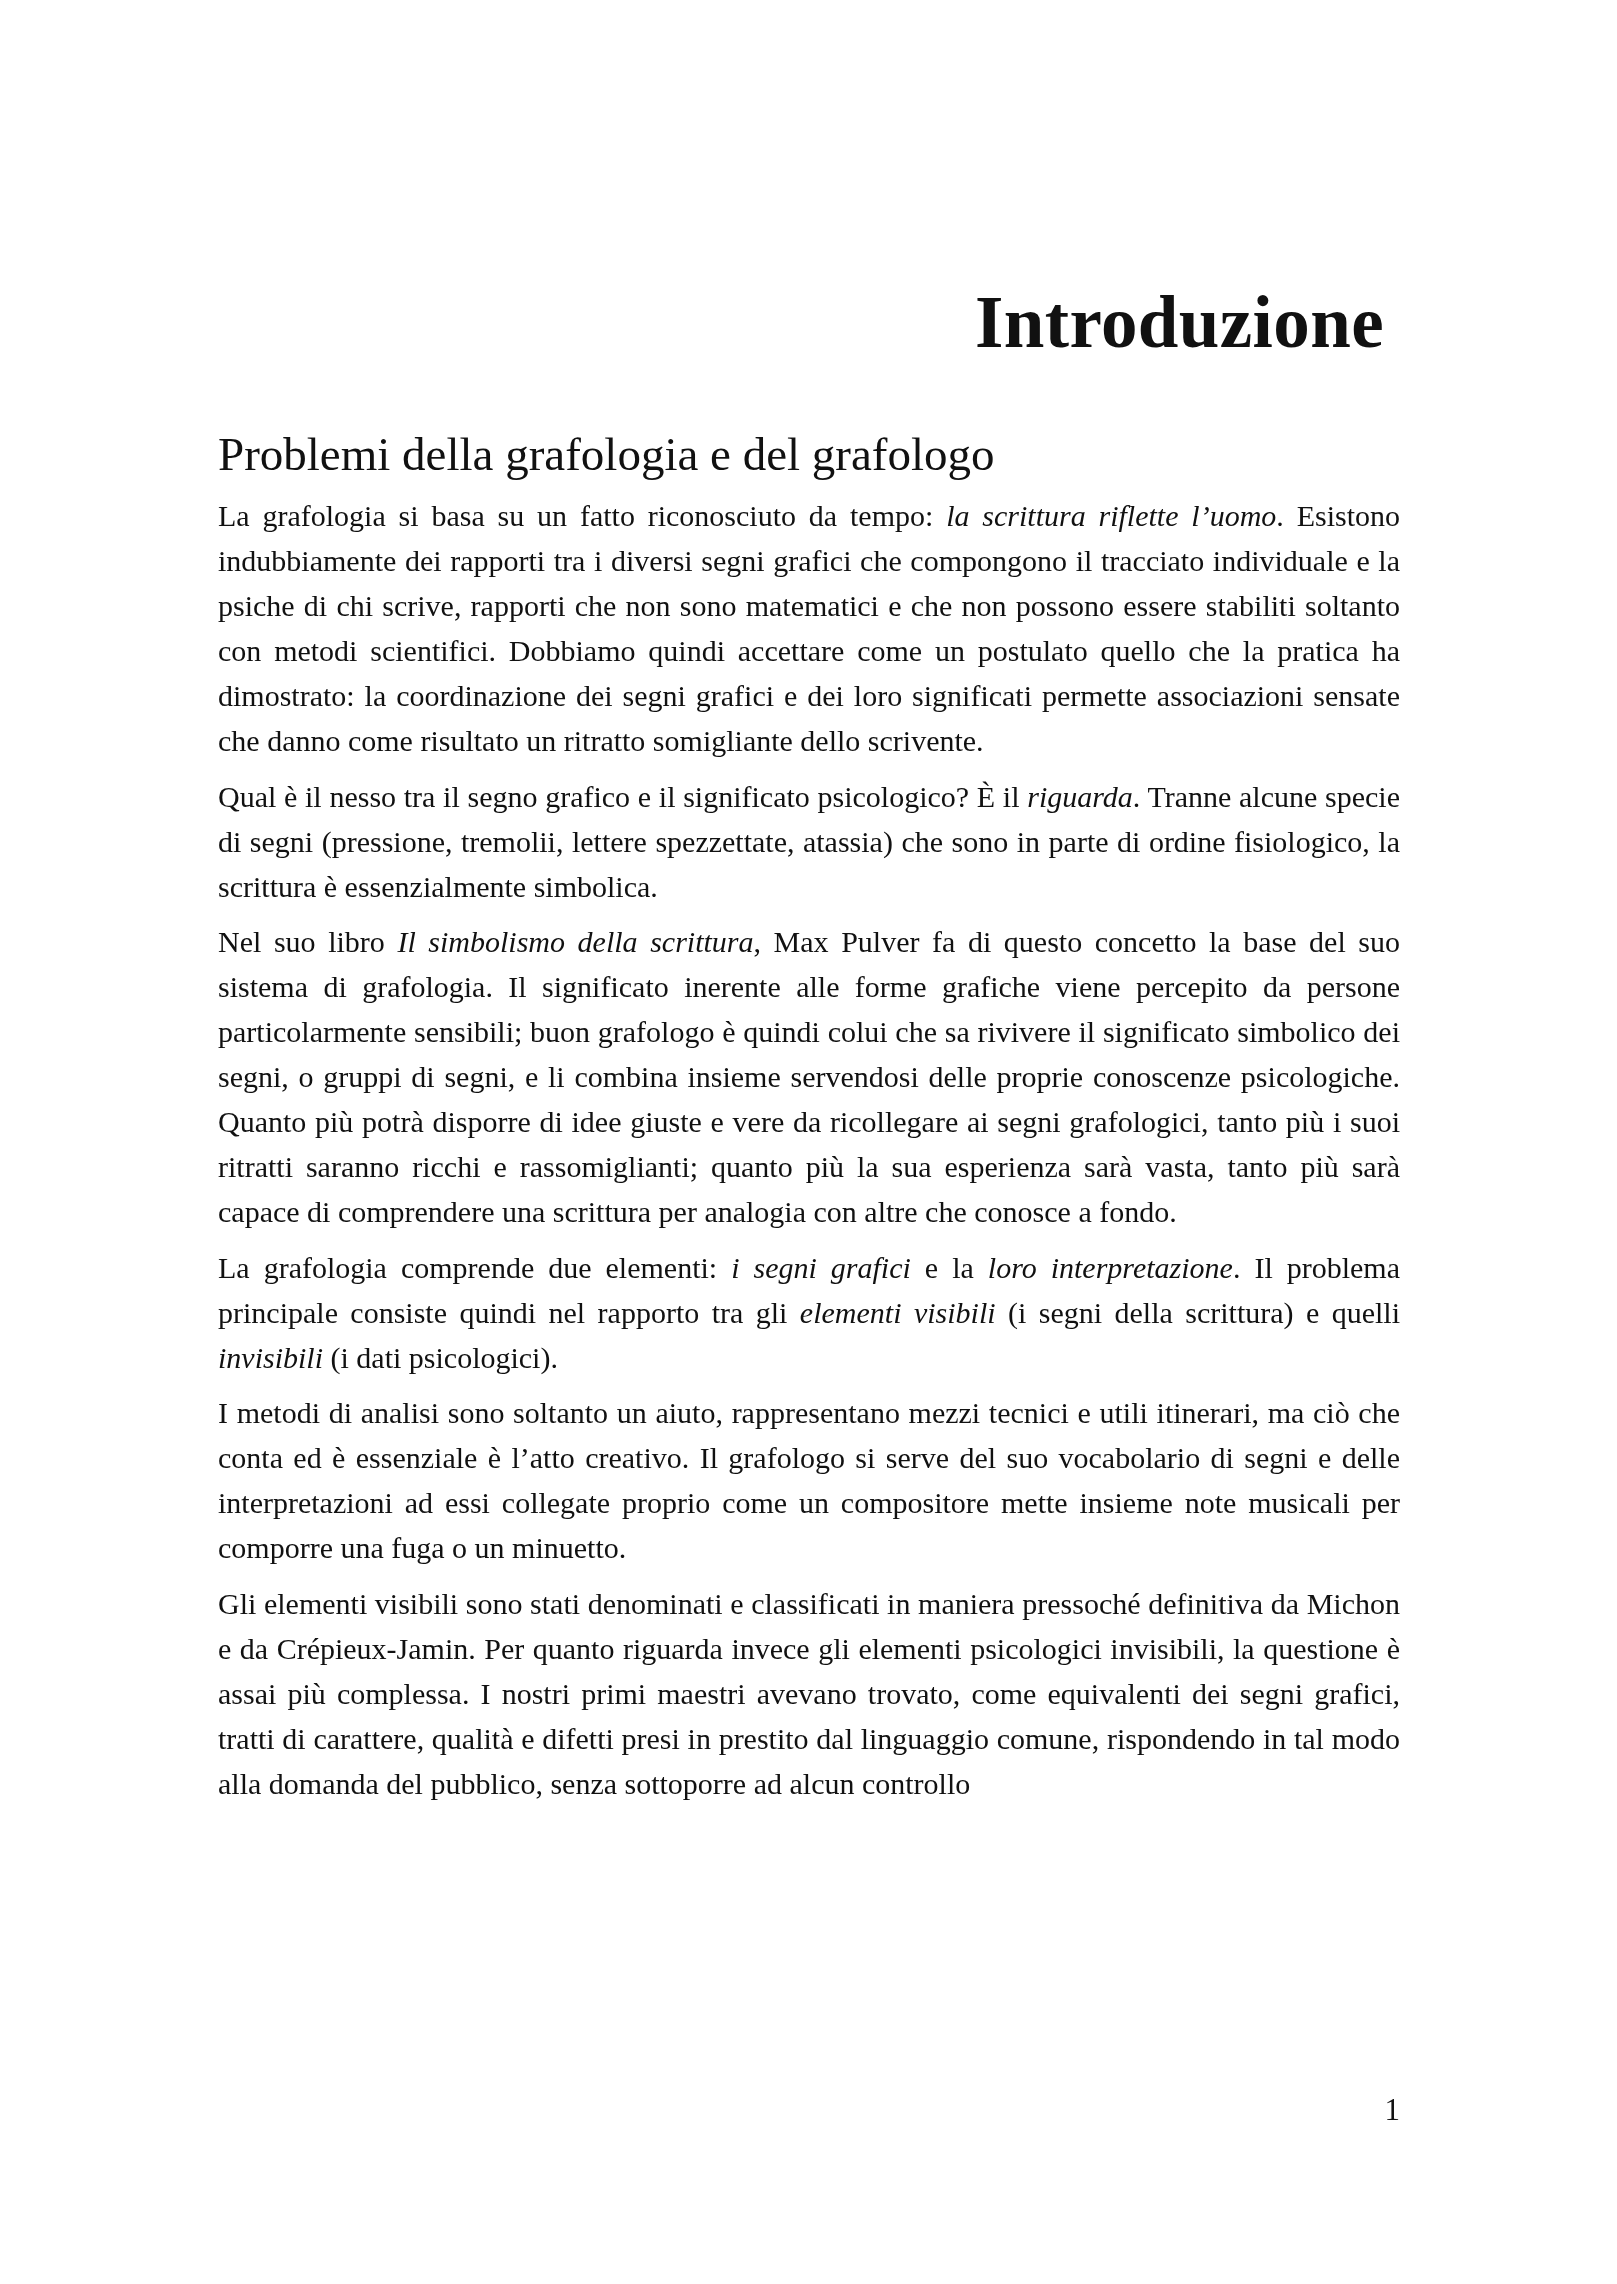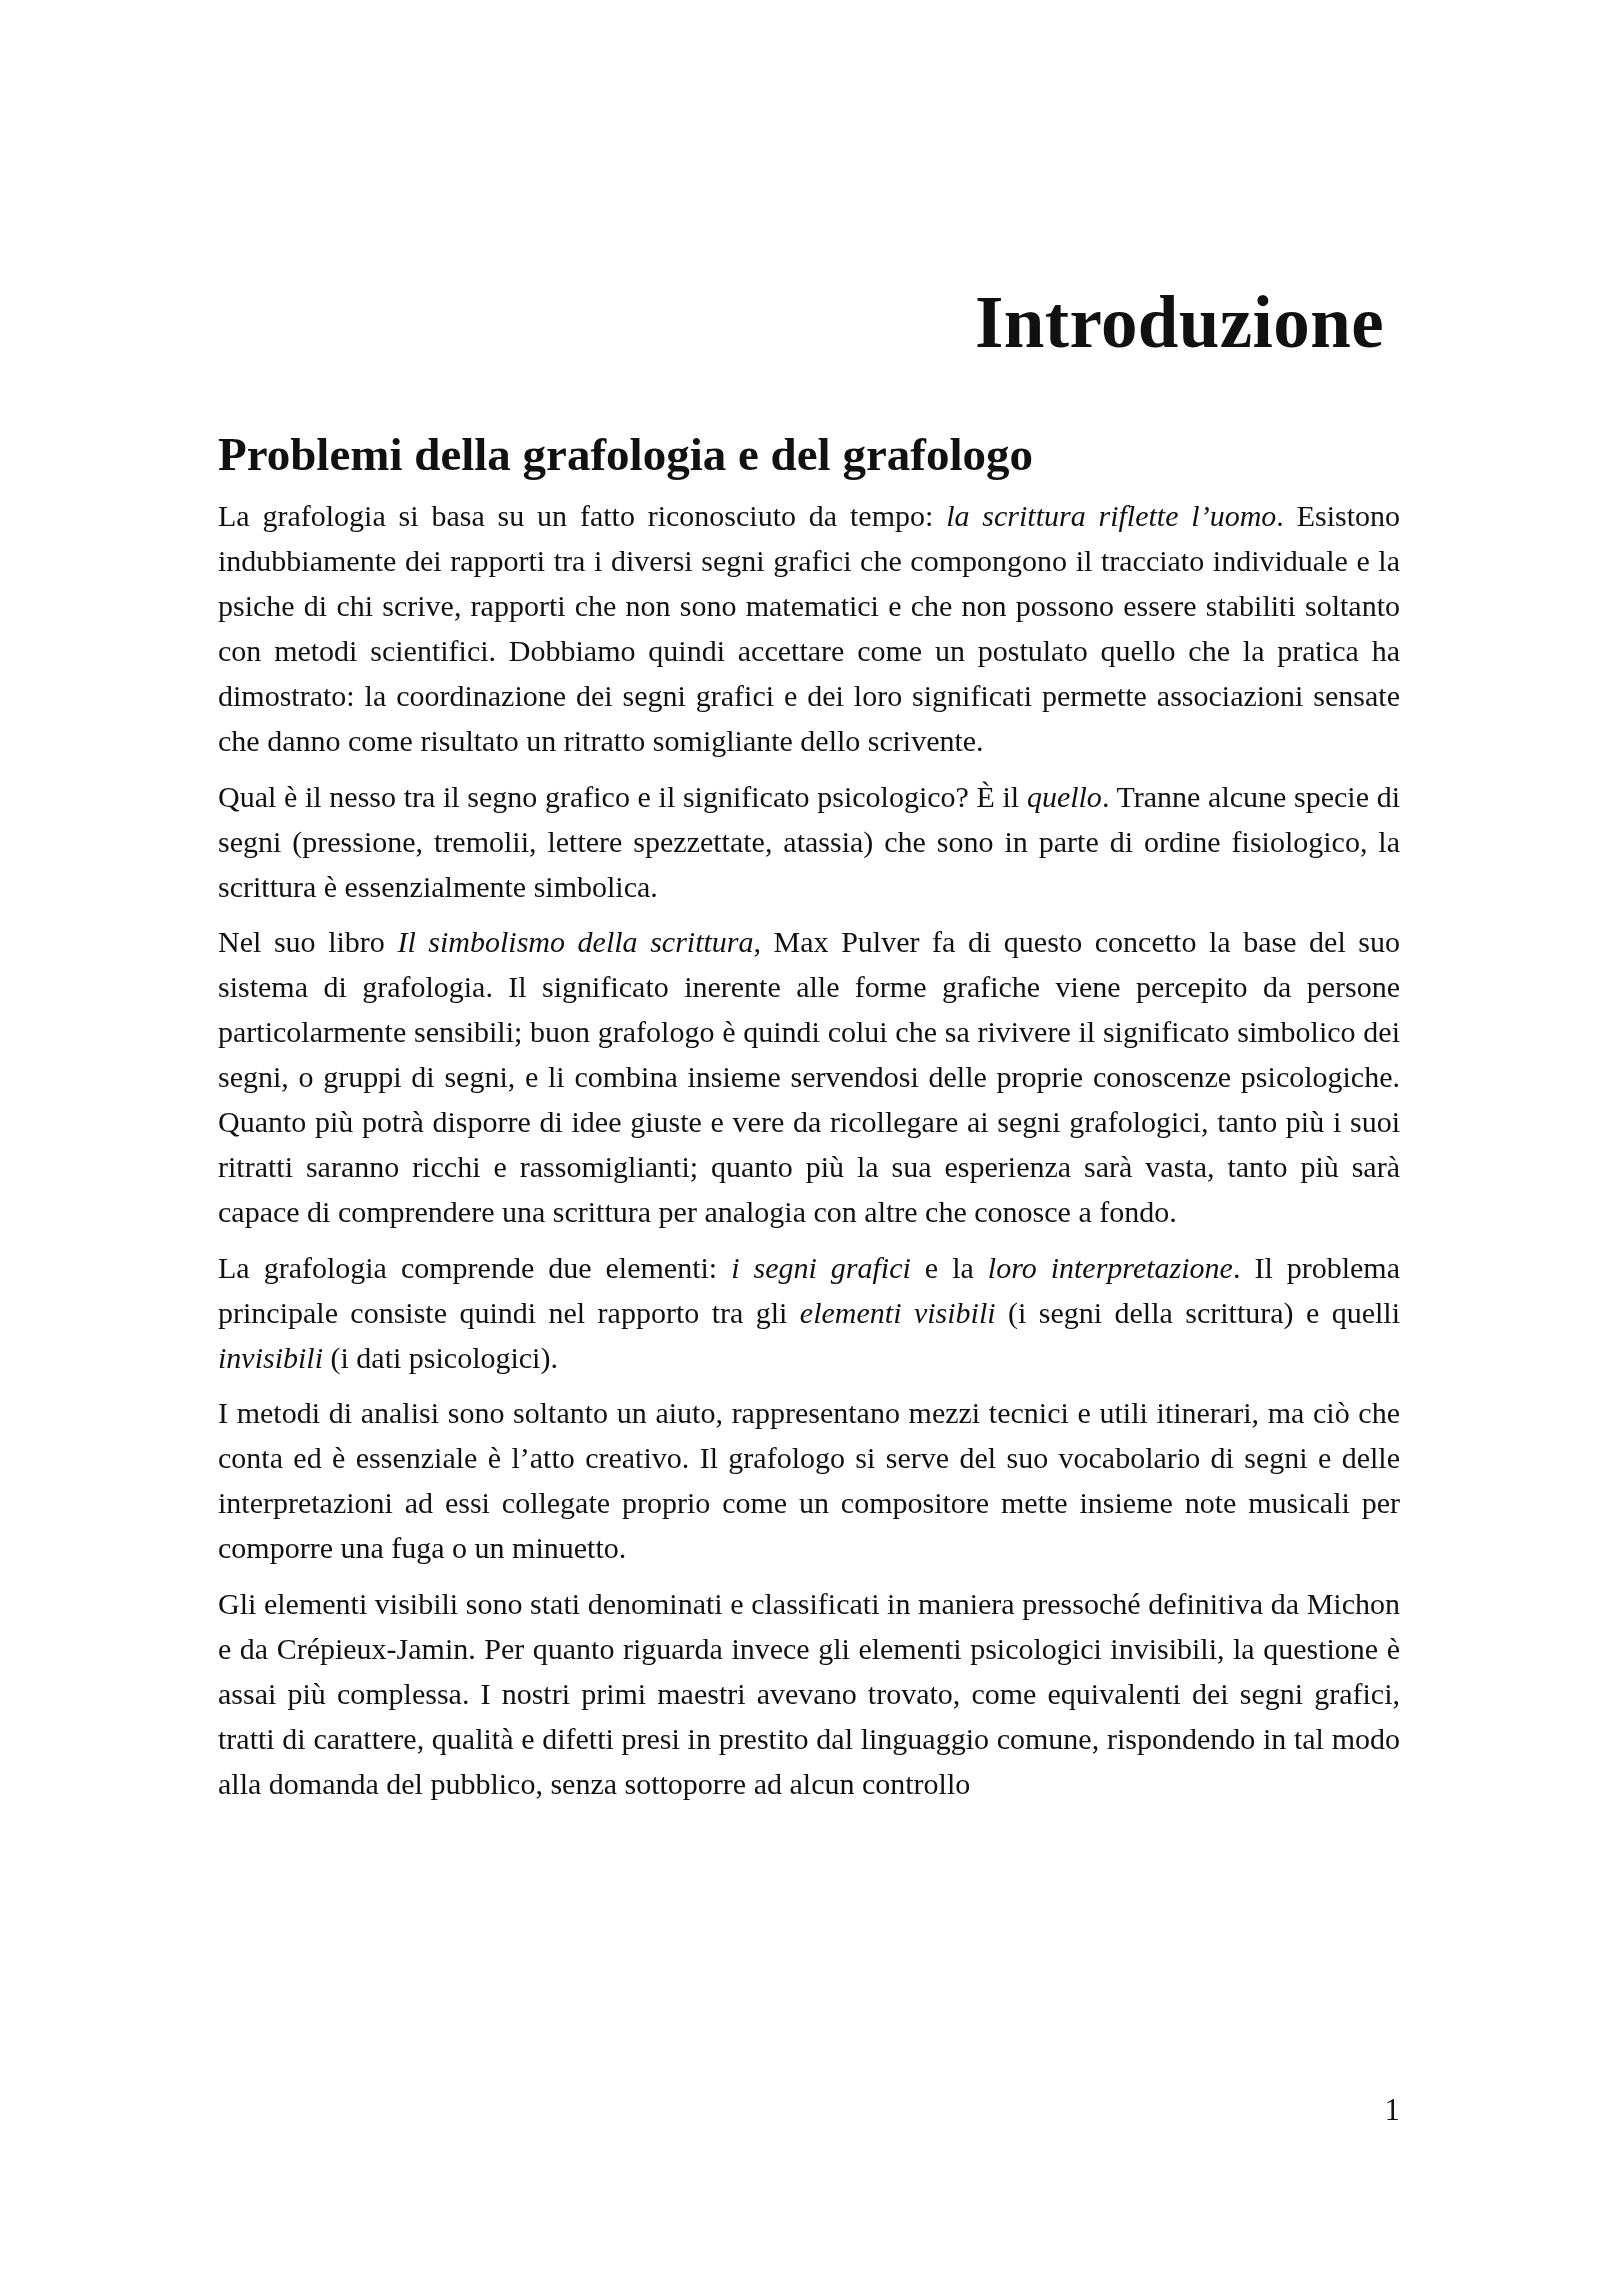--- a/index.html
+++ b/index.html
@@ -33,21 +33,21 @@
       letter-spacing: 0.4px;
       text-align: right;
       white-space: nowrap;
     }
     .section-title {
       position: absolute;
       left: 0;
       top: 431px;
       margin: 0;
       font-size: 47px;
-      font-weight: bold;
+      font-weight: normal;
       line-height: 1;
       white-space: nowrap;
     }
     .body-text {
       position: absolute;
       left: 0;
       top: 493px;
       width: 1182px;
     }
     .body-text p {
@@ -69,21 +69,21 @@
     }
   </style>
 </head>
 <body>
 
 <div class="page">
   <h1 class="chapter-title">Introduzione</h1>
   <h2 class="section-title">Problemi della grafologia e del grafologo</h2>
   <div class="body-text" id="body-text">
       <p><span>La grafologia si basa su un fatto riconosciuto da tempo: </span><em>la scrittura riflette l’uomo</em><span>. Esistono indubbiamente dei rapporti tra i diversi segni grafici che compongono il tracciato individuale e la psiche di chi scrive, rapporti che non sono matematici e che non possono essere stabiliti soltanto con metodi scientifici. Dobbiamo quindi accettare come un postulato quello che la pratica ha dimostrato: la coordinazione dei segni grafici e dei loro significati permette associazioni sensate che danno come risultato un ritratto somigliante dello scrivente.</span></p>
-      <p><span>Qual è il nesso tra il segno grafico e il significato psicologico? È il </span><em>quello</em><span>. Tranne alcune specie di segni (pressione, tremolii, lettere spezzettate, atassia) che sono in parte di ordine fisiologico, la scrittura è essenzialmente simbolica.</span></p>
+      <p><span>Qual è il nesso tra il segno grafico e il significato psicologico? È il </span><em>riguarda</em><span>. Tranne alcune specie di segni (pressione, tremolii, lettere spezzettate, atassia) che sono in parte di ordine fisiologico, la scrittura è essenzialmente simbolica.</span></p>
       <p><span>Nel suo libro </span><em>Il simbolismo della scrittura</em><span>, Max Pulver fa di questo concetto la base del suo sistema di grafologia. Il significato inerente alle forme grafiche viene percepito da persone particolarmente sensibili; buon grafologo è quindi  colui che sa rivivere il significato simbolico dei segni, o gruppi di segni, e li combina insieme servendosi delle proprie conoscenze psicologiche. Quanto più potrà disporre di idee giuste e vere da ricollegare ai segni grafologici, tanto più i suoi ritratti saranno ricchi e rassomiglianti; quanto più la sua esperienza sarà vasta, tanto più sarà capace di comprendere una scrittura per analogia con altre che conosce a fondo.</span></p>
       <p><span>La grafologia comprende due elementi: </span><em>i segni grafici</em><span> e la </span><em>loro interpretazione</em><span>. Il problema principale consiste quindi nel rapporto tra gli </span><em>elementi visibili</em><span> (i segni della scrittura) e quelli </span><em>invisibili</em><span> (i dati psicologici).</span></p>
       <p><span>I metodi di analisi sono soltanto un aiuto, rappresentano mezzi tecnici e utili itinerari, ma ciò che conta ed è essenziale è l’atto creativo. Il grafologo si serve del suo vocabolario di segni e delle interpretazioni ad essi collegate proprio come un compositore mette insieme note musicali per comporre una fuga o un minuetto.</span></p>
       <p><span>Gli elementi visibili sono stati denominati e classificati in maniera pressoché definitiva da Michon e da Crépieux-Jamin. Per quanto riguarda invece gli elementi psicologici invisibili, la questione è assai più complessa. I nostri primi maestri avevano trovato, come equivalenti dei segni grafici, tratti di carattere, qualità e difetti presi in prestito dal linguaggio comune, rispondendo in tal modo alla domanda del pubblico, senza sottoporre ad alcun controllo</span></p>
     </div>
   <div class="page-number">1</div>
 </div>
 
 
 </body></html>

